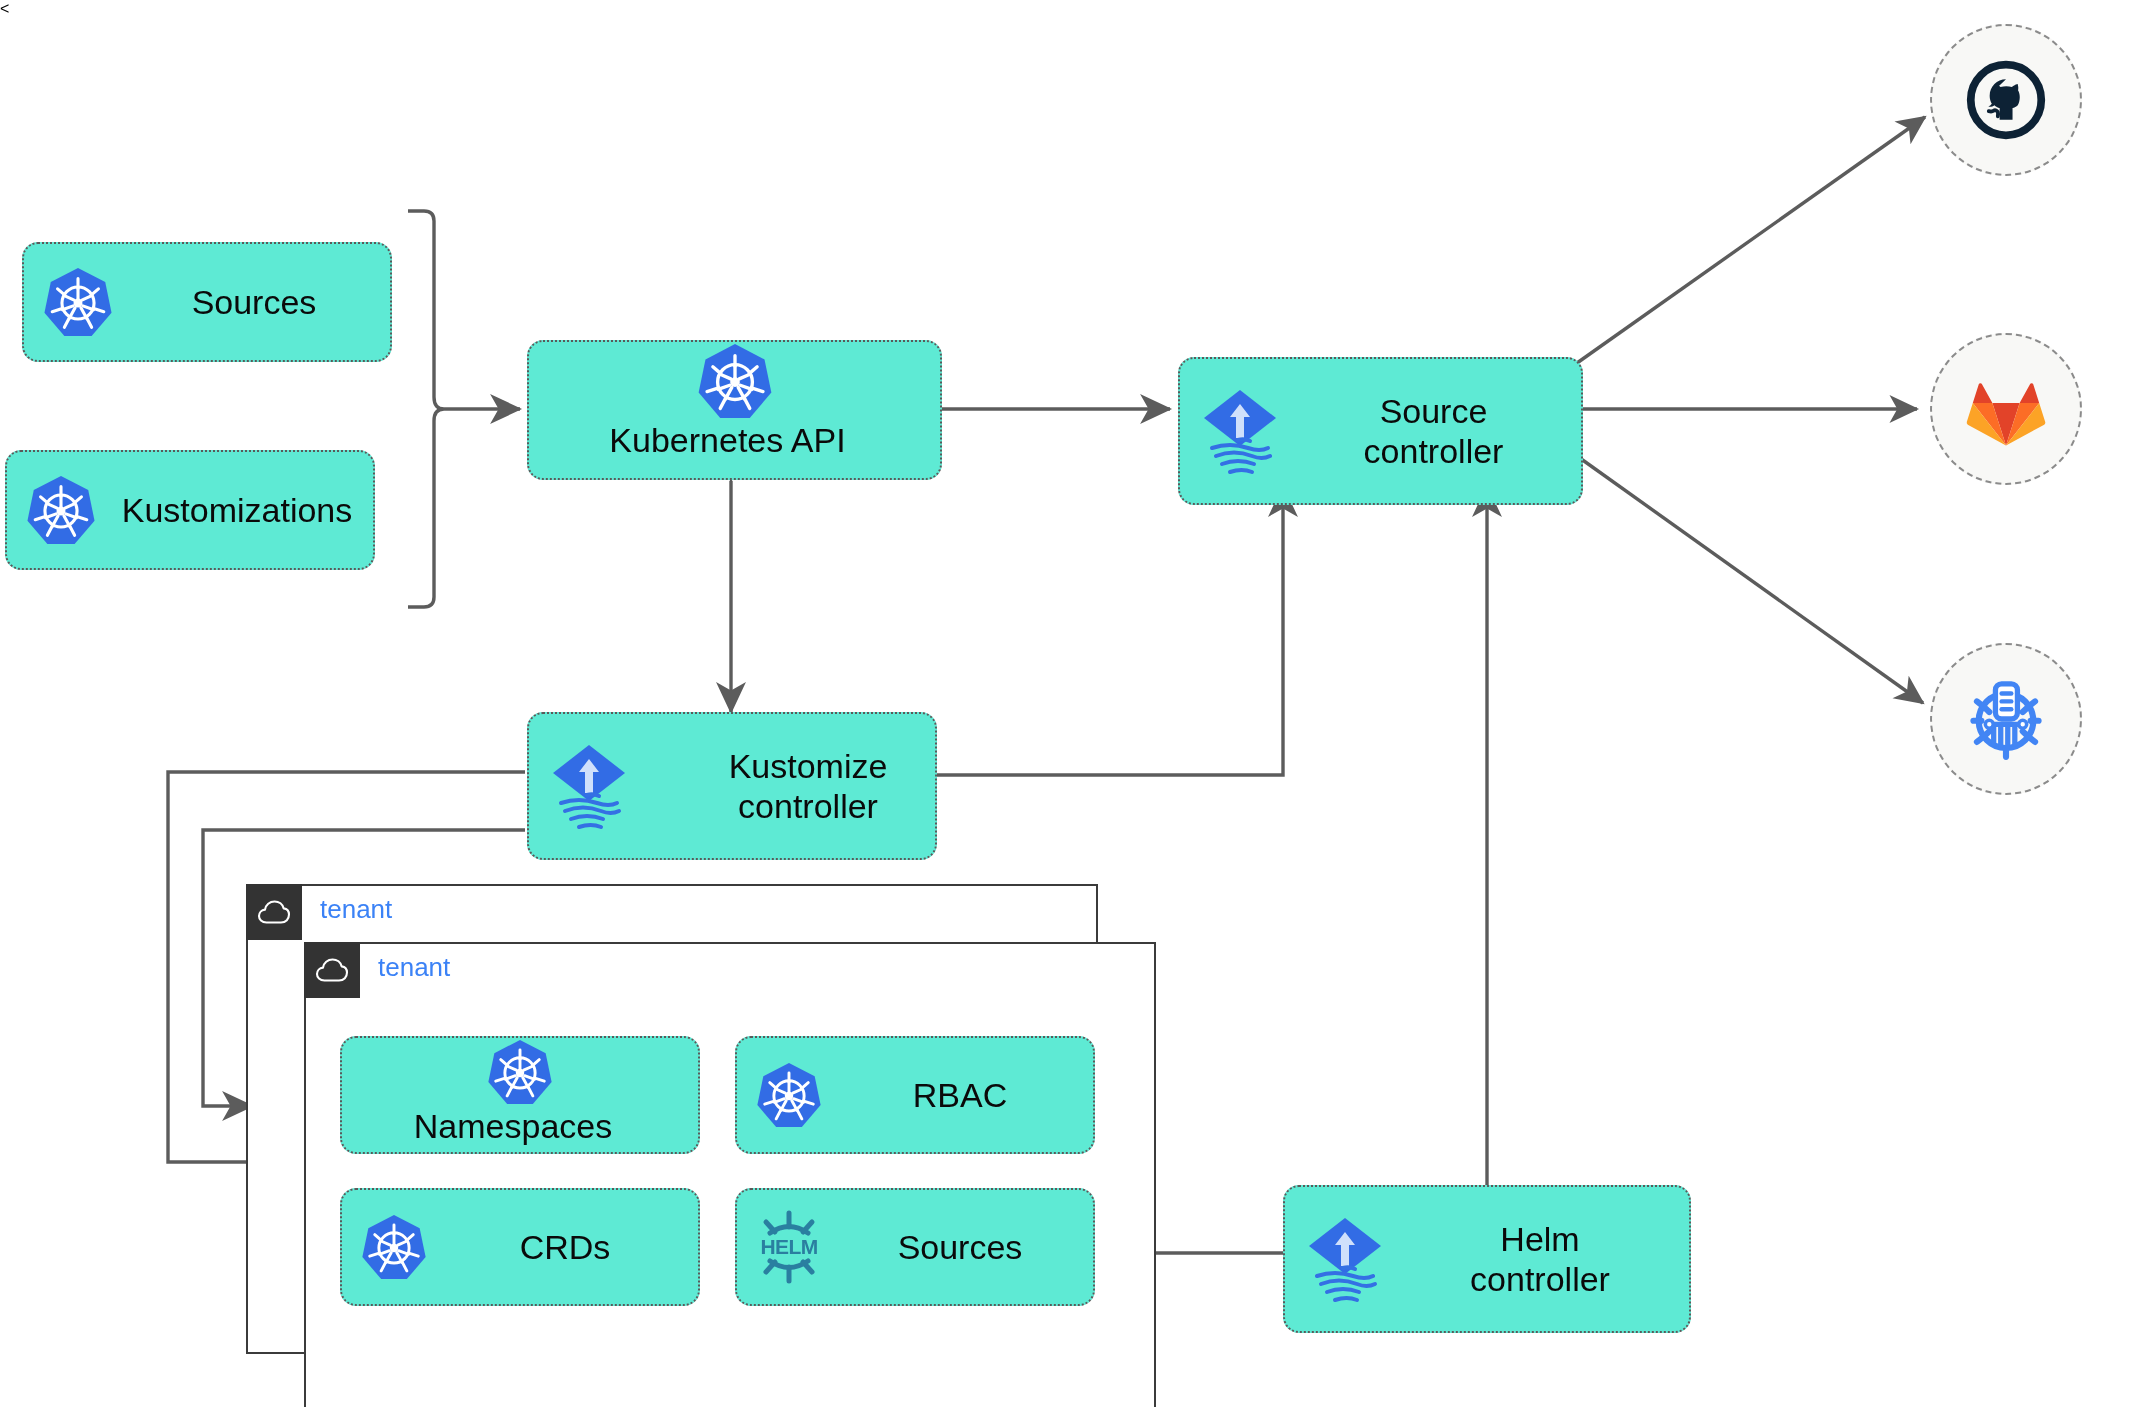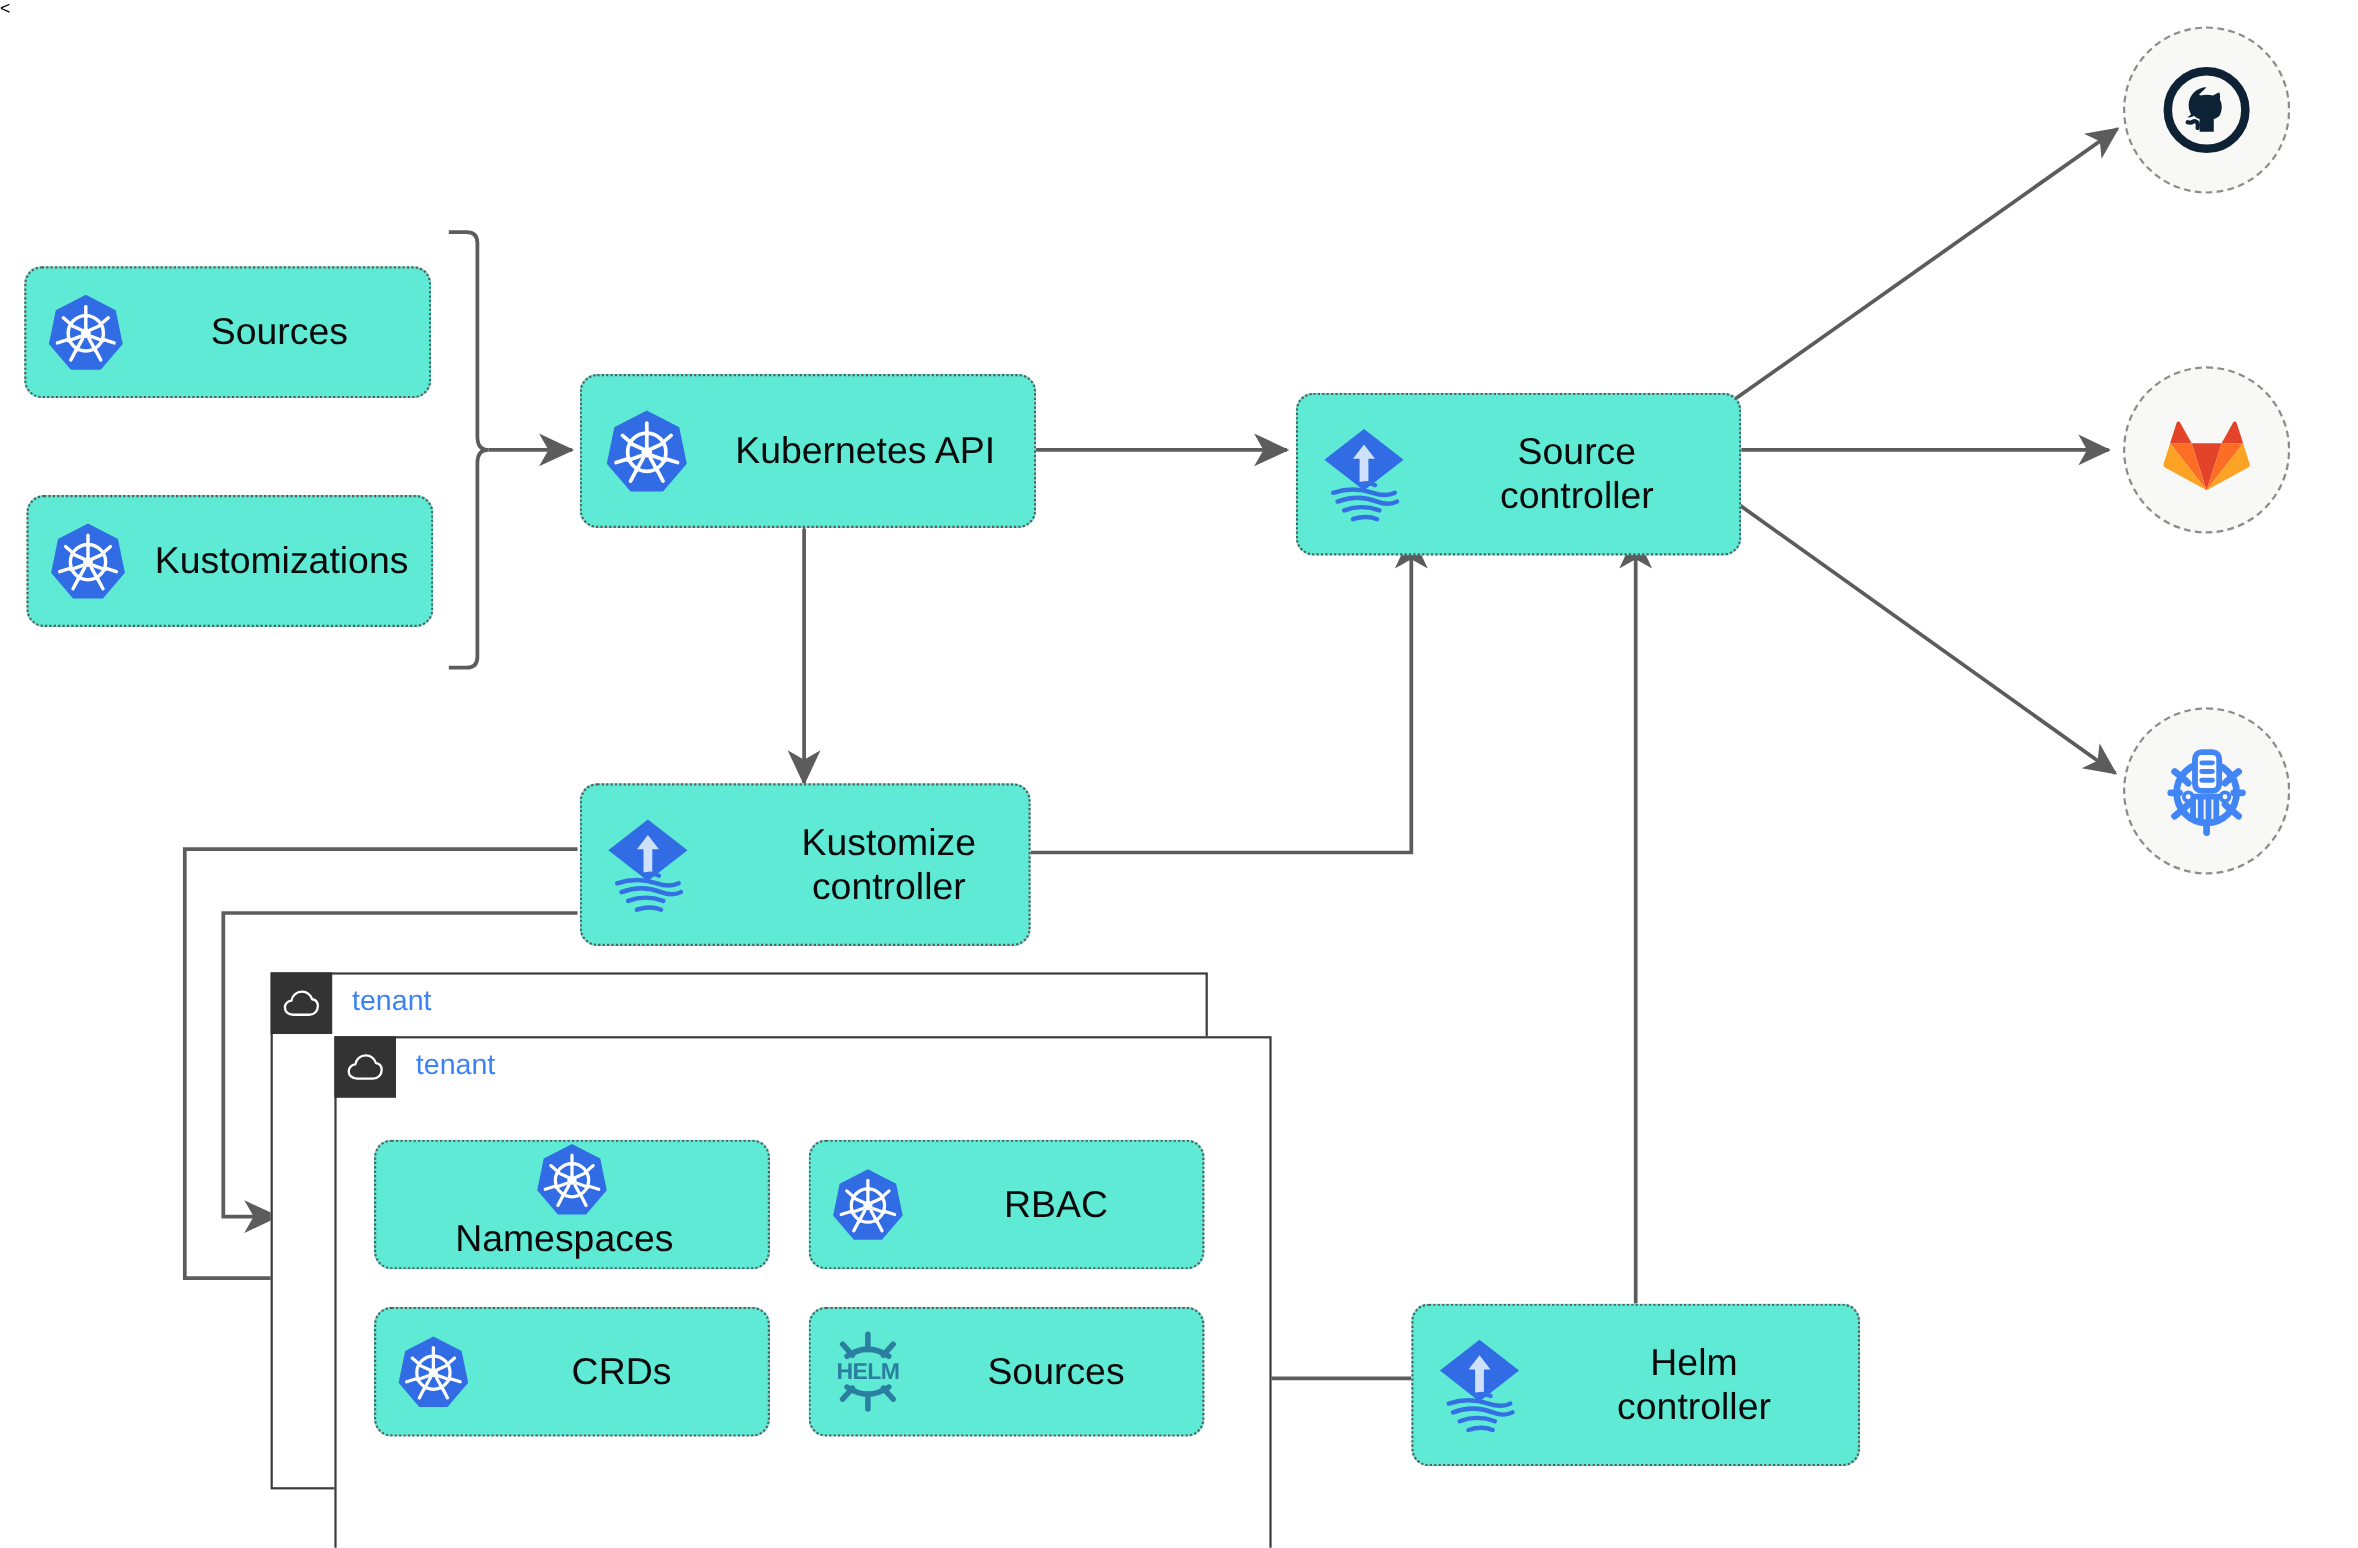--- a/index.html
+++ b/index.html
@@ -152,21 +152,21 @@
           <line x1="45" y1="54" x2="39" y2="43"></line>
           <line x1="27" y1="54" x2="33" y2="43"></line>
           <line x1="20" y1="45" x2="31" y2="41"></line>
           <line x1="23" y1="31" x2="32" y2="35"></line>
         </g>
       </svg>
     </div>
     <div class="lbl">Sources</div>
   </div>
 
-  <div class="node" style="left:24px; top:450px; width:370px; height:120px;">
+  <div class="node" style="left:5px; top:450px; width:370px; height:120px;">
     <div class="ico" style="width:108px;">
       <svg width="70" height="72" viewBox="0 0 72 74">
         <path d="M36 2 L64 16.5 L70.5 48 L50 72 L22 72 L1.5 48 L8 16.5 Z" fill="#326ce5"></path>
         <g fill="none" stroke="#ffffff" stroke-width="3.2" stroke-linecap="round">
           <circle cx="36" cy="38" r="16.5"></circle>
           <circle cx="36" cy="38" r="4.6" fill="#ffffff" stroke="none"></circle>
           <line x1="36" y1="13" x2="36" y2="23"></line>
           <line x1="57" y1="23.5" x2="49.5" y2="30"></line>
           <line x1="62.5" y1="47" x2="53" y2="44"></line>
           <line x1="50" y1="63" x2="45" y2="53.5"></line>
@@ -180,21 +180,21 @@
           <line x1="27" y1="54" x2="33" y2="43"></line>
           <line x1="20" y1="45" x2="31" y2="41"></line>
           <line x1="23" y1="31" x2="32" y2="35"></line>
         </g>
       </svg>
     </div>
     <div class="lbl">Kustomizations</div>
   </div>
 
   
-  <div class="node" style="left:527px; top:340px; width:415px; height:140px;">
+  <div class="node" style="left:527px; top:340px; width:415px; height:140px;flex-direction:column;">
     <div class="ico" style="width:118px;">
       <svg width="76" height="78" viewBox="0 0 72 74">
         <path d="M36 2 L64 16.5 L70.5 48 L50 72 L22 72 L1.5 48 L8 16.5 Z" fill="#326ce5"></path>
         <g fill="none" stroke="#ffffff" stroke-width="3.2" stroke-linecap="round">
           <circle cx="36" cy="38" r="16.5"></circle>
           <circle cx="36" cy="38" r="4.6" fill="#ffffff" stroke="none"></circle>
           <line x1="36" y1="13" x2="36" y2="23"></line>
           <line x1="57" y1="23.5" x2="49.5" y2="30"></line>
           <line x1="62.5" y1="47" x2="53" y2="44"></line>
           <line x1="50" y1="63" x2="45" y2="53.5"></line>

